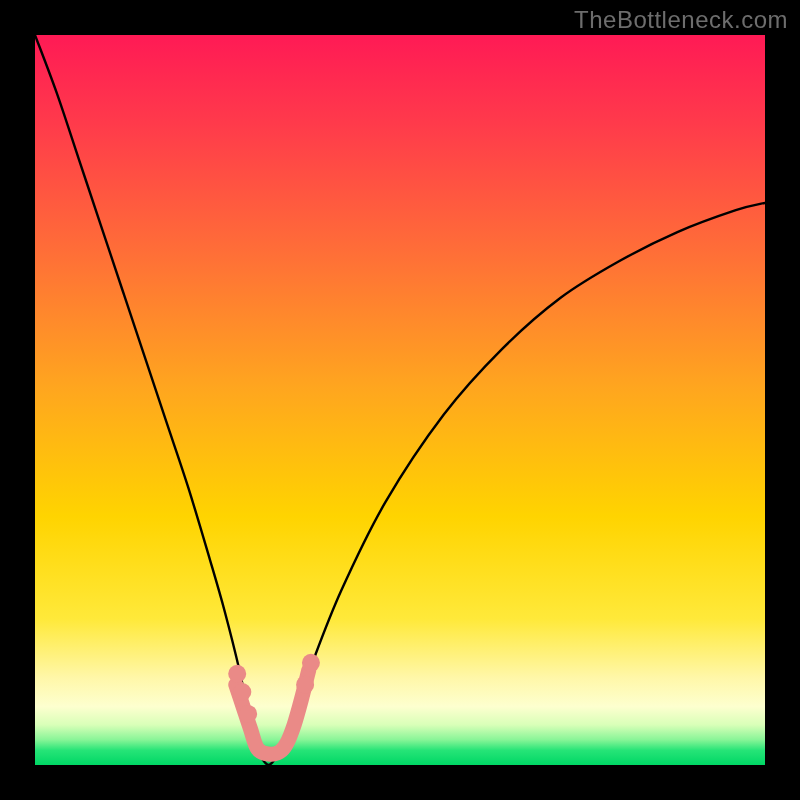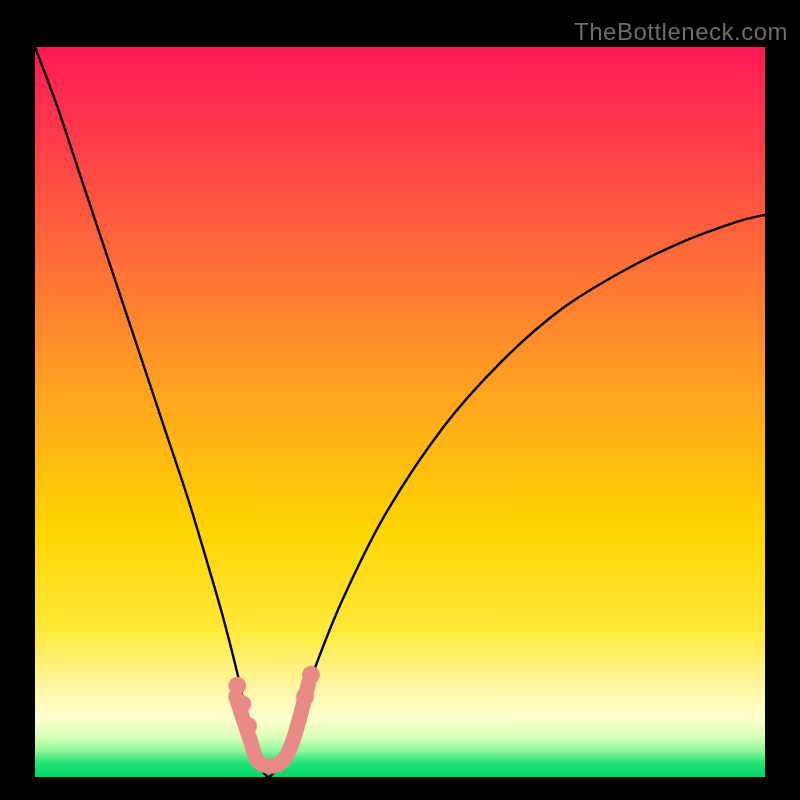--- a/index.html
+++ b/index.html
@@ -7,21 +7,21 @@
     padding: 0;
     width: 800px;
     height: 800px;
     background: #000;
     font-family: Arial, Helvetica, sans-serif;
     overflow: hidden;
   }
   .frame {
     position: absolute;
     left: 0;
-    top: 12px;
+    top: 0;
     width: 800px;
     height: 732px;
     background: #000;
   }
   .plot-area {
     position: absolute;
     left: 35px;
     top: 35px;
     width: 730px;
     height: 730px;

